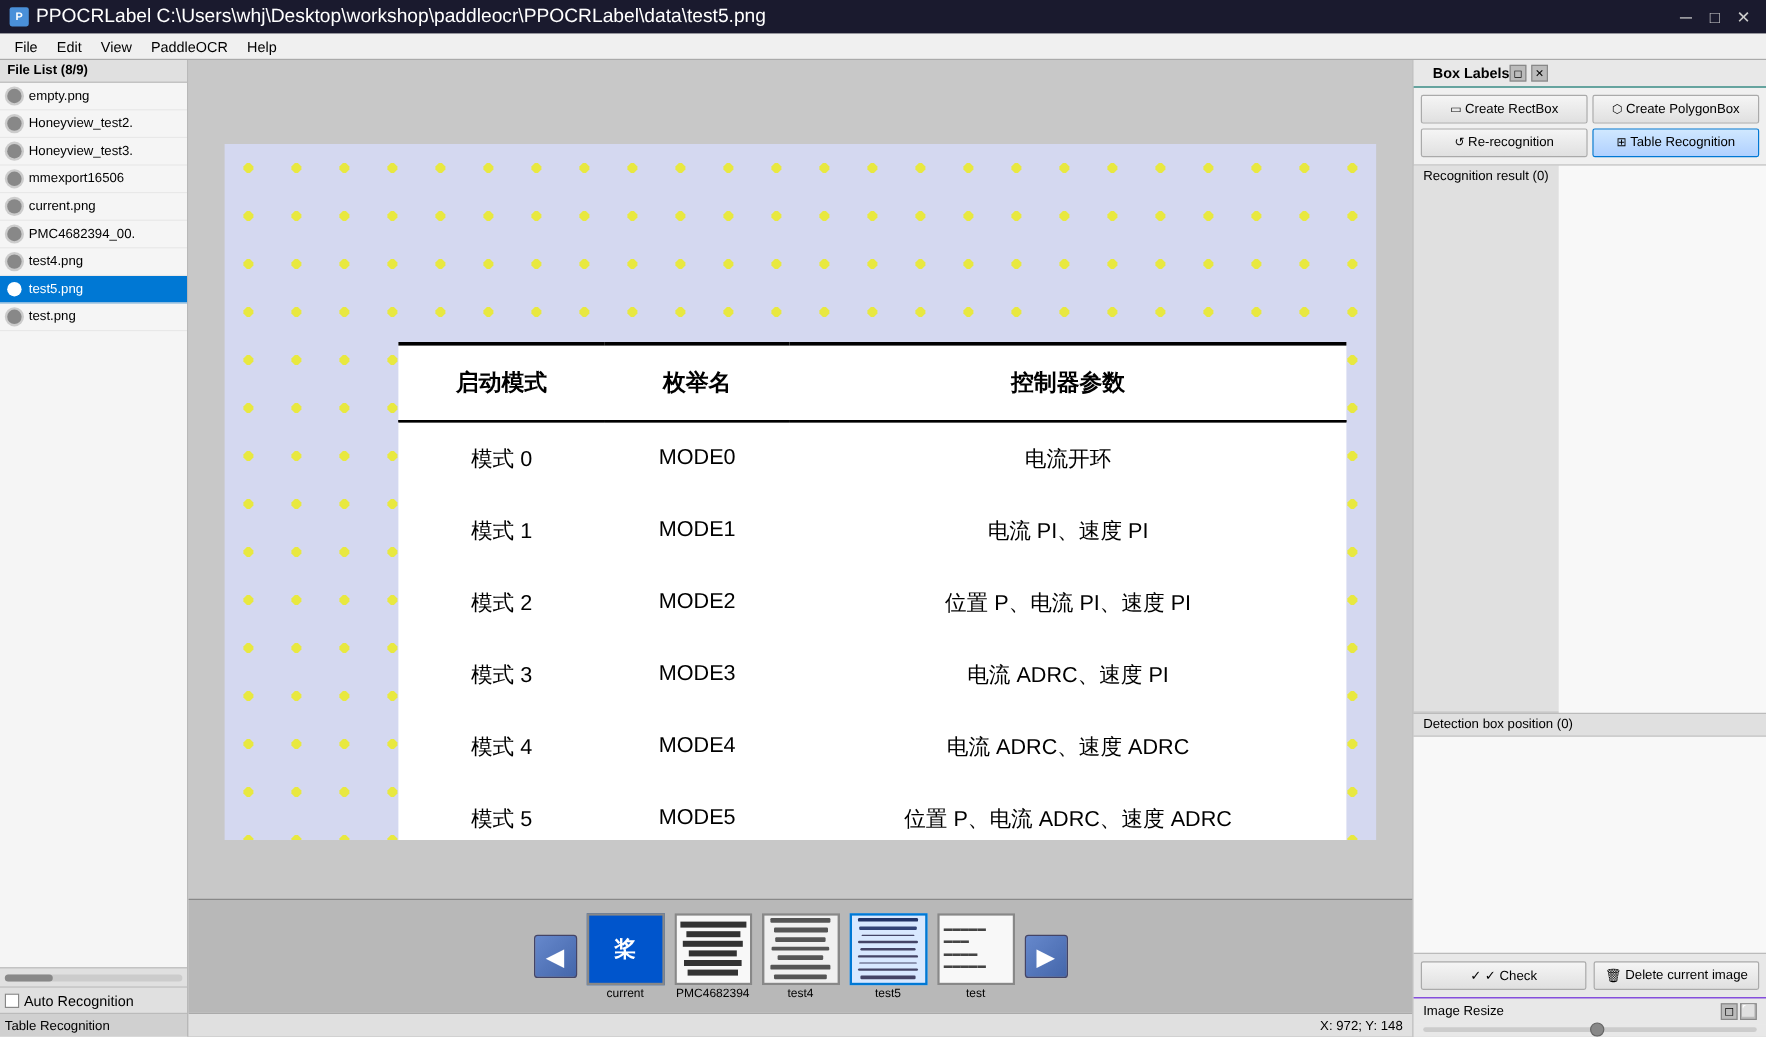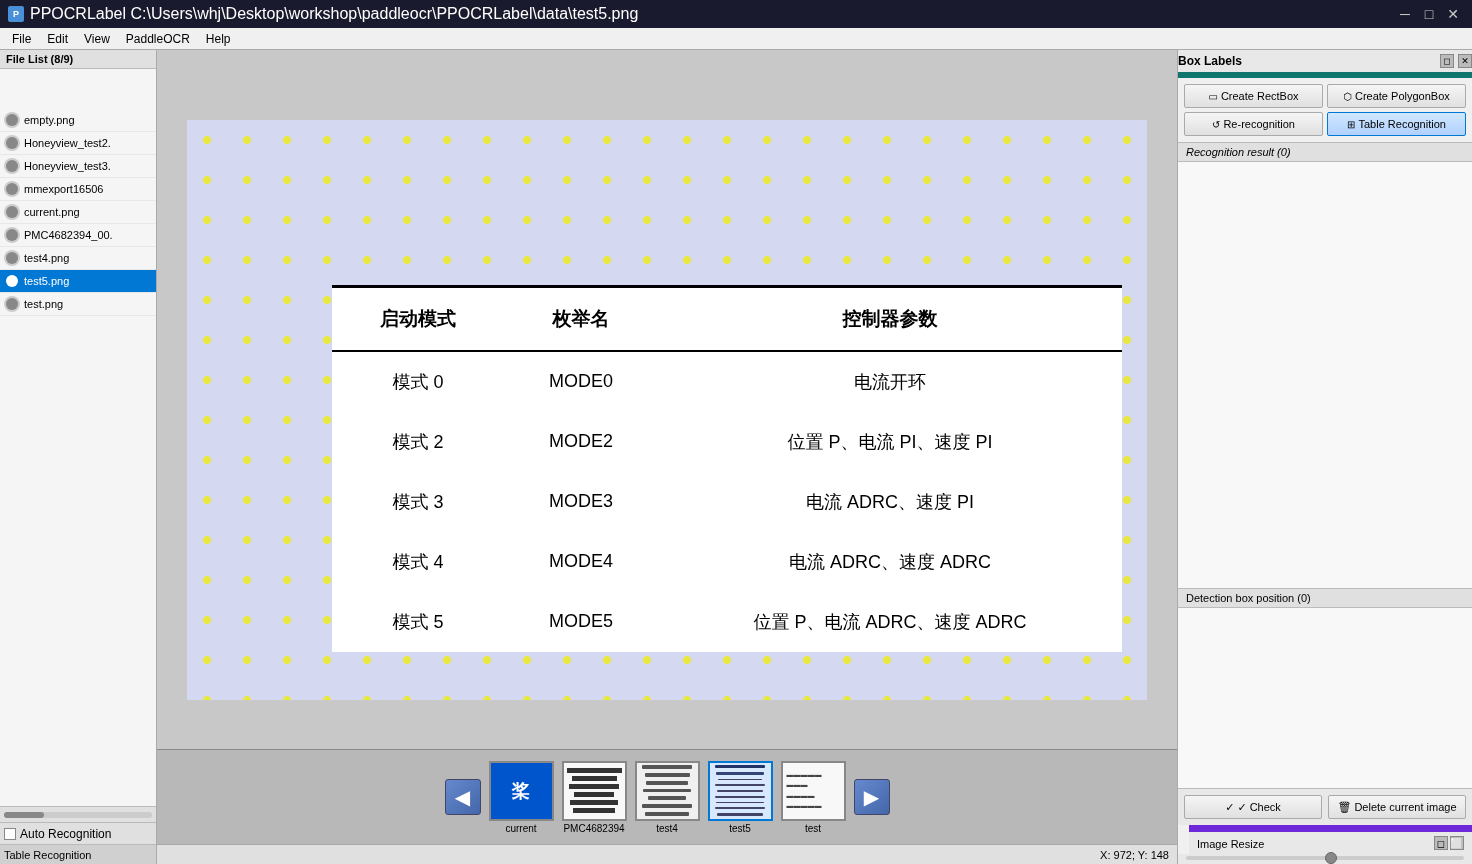--- a/index.html
+++ b/index.html
@@ -57,21 +57,20 @@
       background: #e0e0e0;
       border-bottom: 1px solid #bbb;
       padding: 3px 6px;
       font-size: 11px;
       font-weight: bold;
       color: #000;
     }
     .file-list-content {
       overflow-y: auto;
       flex: 1;
-      margin-top: 40px;
     }
     .file-item {
       display: flex;
       align-items: center;
       padding: 3px 4px;
       cursor: pointer;
       border-bottom: 1px solid #e8e8e8;
       gap: 4px;
       font-size: 11px;
       color: #000;
@@ -297,25 +296,25 @@
     
     .right-panel {
       width: 295px;
       background: #f0f0f0;
       border-left: 1px solid #aaa;
       display: flex;
       flex-direction: column;
     }
     .right-panel-header {
       background: #e8e8e8;
-      border-bottom: 6px solid #0f766e;
-      padding: 4px 0;
-      display: flex;
-      align-items: center;
-      justify-content: space-between;
+      border-bottom: 1px solid #0f766e;
+      padding: 4px 16px;
+      display: flex;
+      align-items: center;
+      justify-content: flex-start;
     }
     .right-panel-title { font-size: 12px; font-weight: bold; color: #000; }
     .right-panel-controls { display: flex; gap: 4px; }
     .rp-ctrl-btn { width: 14px; height: 14px; background: #bbb; border: 1px solid #888; cursor: pointer; font-size: 9px; display: flex; align-items: center; justify-content: center; }
 
     .box-buttons {
       display: flex;
       flex-direction: column;
       gap: 4px;
       padding: 6px;
@@ -335,23 +334,22 @@
       justify-content: center;
       gap: 3px;
       color: #000;
     }
     .box-btn.active { background: linear-gradient(180deg, #d0e8ff, #b0d0ff); border-color: #0078d4; }
     .btn-icon { font-size: 10px; }
 
     .recog-section {
       flex: 1;
       display: flex;
-      flex-direction: column;
+      flex-direction: row;
       overflow: hidden;
-      font-style: italic;
     }
     .recog-header {
       background: #e0e0e0;
       border-bottom: 1px solid #bbb;
       padding: 3px 8px;
       font-size: 11px;
       color: #000;
     }
     .recog-content {
       flex: 1;
@@ -396,26 +394,25 @@
       font-size: 11px;
       display: flex;
       align-items: center;
       justify-content: center;
       gap: 3px;
       color: #000;
     }
 
     .image-resize-section {
       padding: 4px 8px;
-      border-top: 7px solid #6d28d9;
+      border-top: 1px solid #6d28d9;
       background: #e8e8e8;
       display: flex;
-      align-items: flex-end;
+      align-items: center;
       justify-content: space-between;
-      margin-left: 11px;
     }
     .image-resize-label { font-size: 11px; color: #000; }
     .image-resize-controls { display: flex; gap: 2px; }
     .resize-btn { width: 14px; height: 14px; background: #bbb; border: 1px solid #888; cursor: pointer; font-size: 10px; display: flex; align-items: center; justify-content: center; }
 
     .resize-slider-row {
       padding: 2px 8px 4px 8px;
       background: #e8e8e8;
     }
     .resize-slider {
@@ -546,20 +543,25 @@
                 <th>启动模式</th>
                 <th>枚举名</th>
                 <th>控制器参数</th>
               </tr>
             </thead>
             <tbody>
               <tr>
                 <td>模式 0</td>
                 <td>MODE0</td>
                 <td>电流开环</td>
+              </tr>
+              <tr>
+                <td>模式 1</td>
+                <td>MODE1</td>
+                <td>电流 PI、速度 PI</td>
               </tr>
               <tr>
                 <td>模式 2</td>
                 <td>MODE2</td>
                 <td>位置 P、电流 PI、速度 PI</td>
               </tr>
               <tr>
                 <td>模式 3</td>
                 <td>MODE3</td>
                 <td>电流 ADRC、速度 PI</td>

